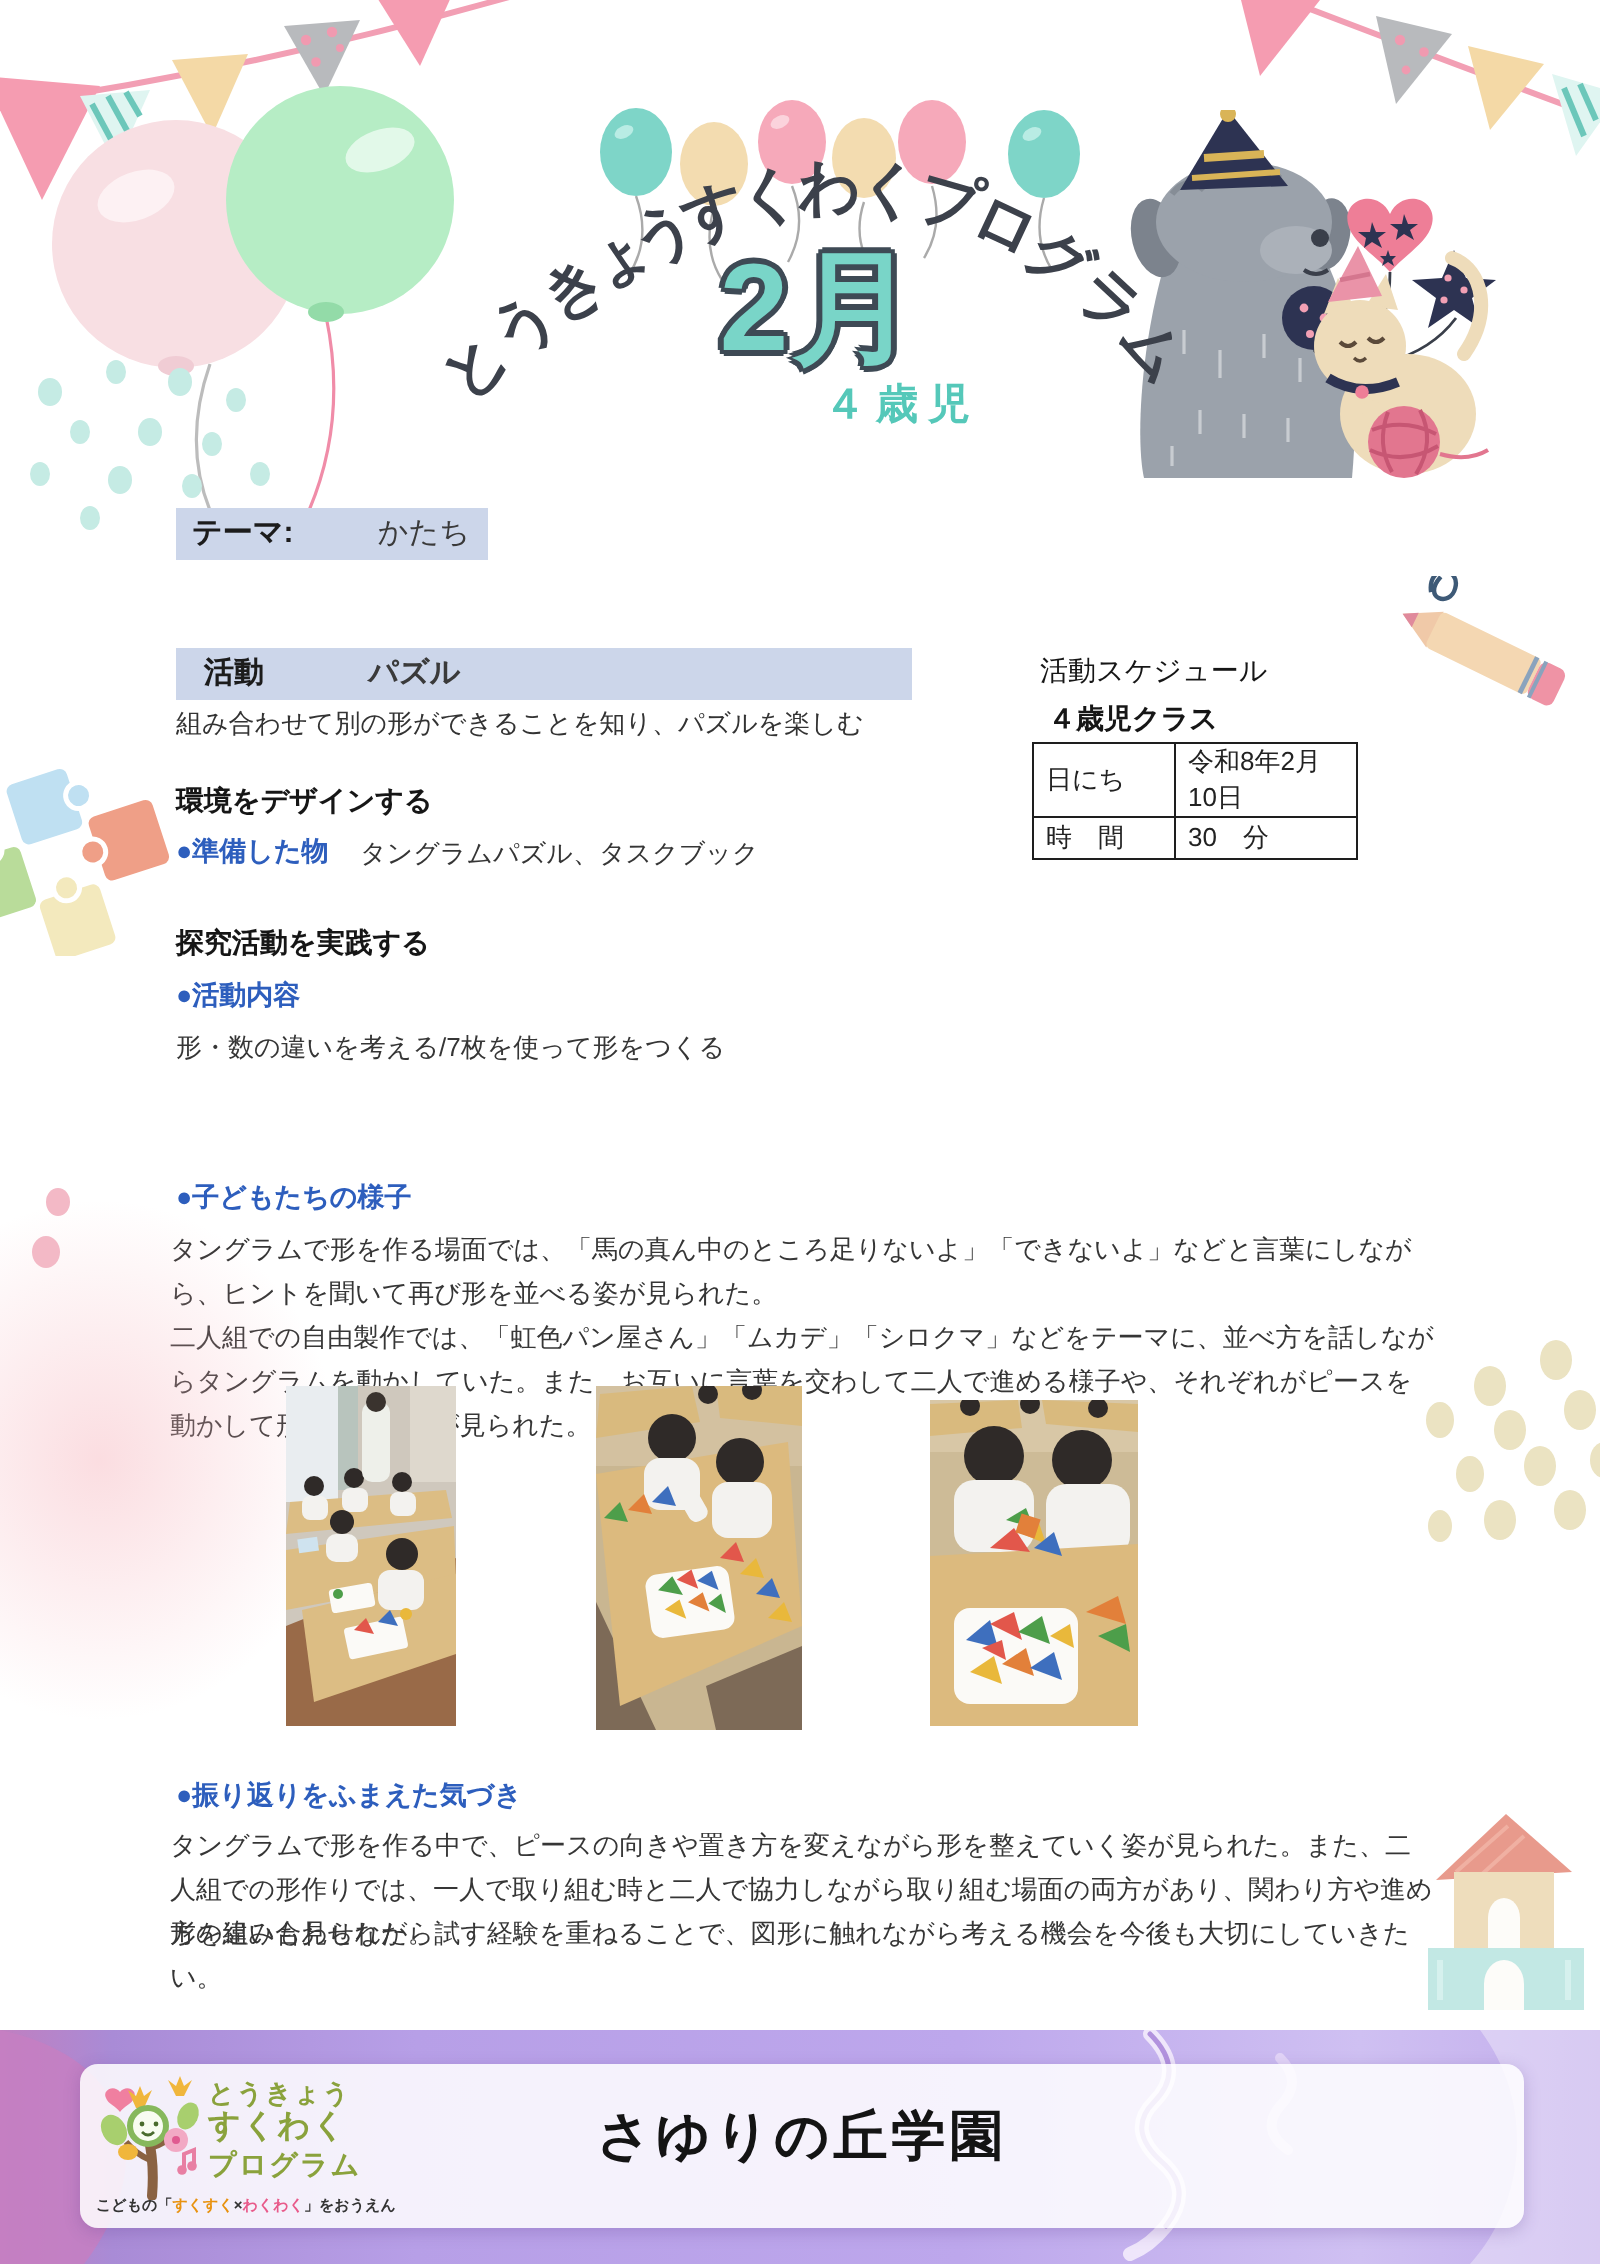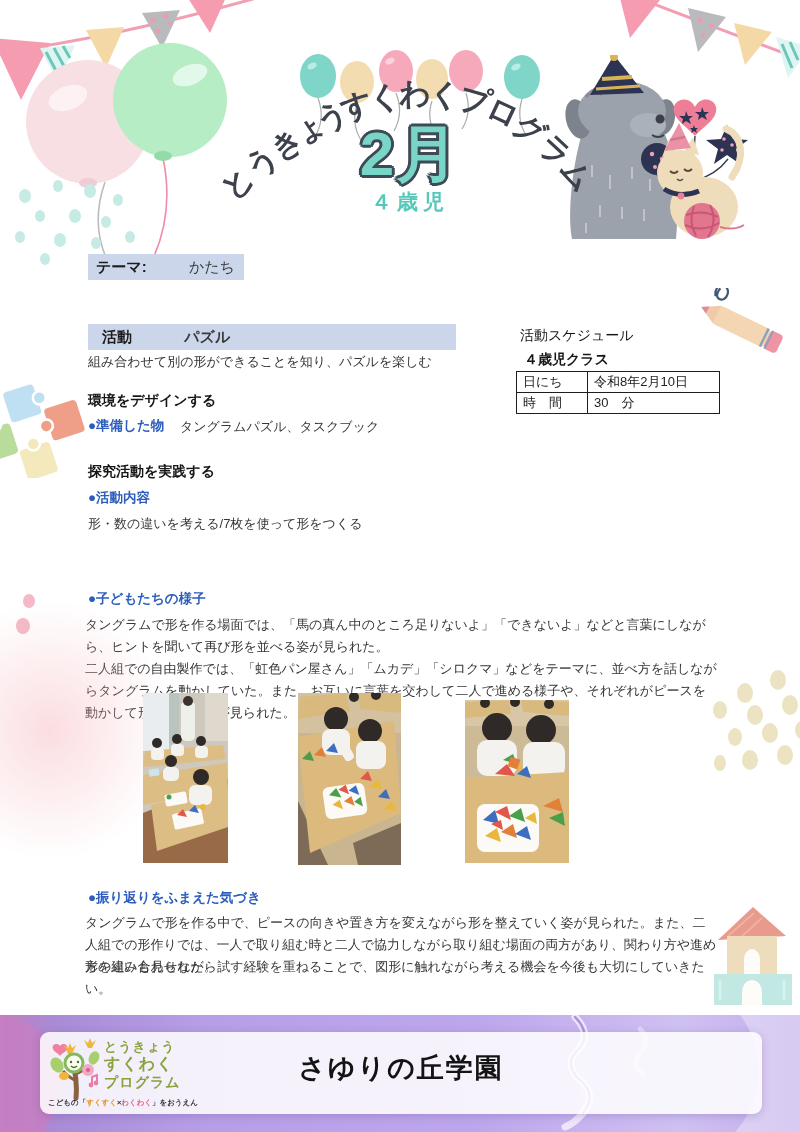--- a/index.html
+++ b/index.html
@@ -6,40 +6,40 @@
   .page{position:relative;width:800px;height:1132px;overflow:hidden;background:#ffffff;
         font-family:"Liberation Sans","DejaVu Sans",sans-serif;color:#3a3a3a;}
   .abs{position:absolute;}
   
   .arc-title{position:absolute;left:0;top:0;width:800px;height:260px;pointer-events:none;}
   .arc-title span{position:absolute;font-size:31px;font-weight:800;color:#3c414b;}
   .month{position:absolute;left:330px;top:112px;width:160px;text-align:center;
          font-size:62px;font-weight:800;color:#79d5c8;letter-spacing:2px;
          text-shadow:-3px 0 #3e4a55,3px 0 #3e4a55,0 -3px #3e4a55,0 3px #3e4a55,
                      -2px -2px #3e4a55,2px -2px #3e4a55,-2px 2px #3e4a55,2px 2px #3e4a55;}
-  .age{position:absolute;left:330px;top:188px;width:160px;text-align:center;
+  .age{position:absolute;left:330px;top:188px;width:160px;text-align:right;
        font-size:21px;font-weight:800;color:#55c8b9;letter-spacing:5px;}
   
   .lav-box{position:absolute;background:#ccd6ea;height:26px;line-height:26px;font-size:15px;}
   .lav-label{font-weight:700;color:#1c1c1c;}
   .theme-box{left:88px;top:254px;width:156px;}
   .theme-box .lav-label{margin-left:8px;}
   .theme-box .val{margin-left:38px;}
   .act-box{left:88px;top:324px;width:368px;}
   .act-box .lav-label{margin-left:14px;}
   .act-box .val{margin-left:48px;font-weight:bold;}
   .desc{position:absolute;left:88px;top:353px;font-size:13px;color:#333;}
   .sec-h{position:absolute;font-size:14px;font-weight:700;color:#161616;}
-  .blue-h{position:absolute;font-size:13.5px;font-weight:700;color:#2d5ebd;font-family:Liberation Mono, monospace;}
+  .blue-h{position:absolute;font-size:13.5px;font-weight:700;color:#2d5ebd;}
   .body-t{position:absolute;font-size:13px;color:#363636;}
   .para{position:absolute;left:85px;width:632px;font-size:13px;line-height:22px;color:#363636;}
   
   .sched-head{position:absolute;left:520px;top:327px;font-size:14px;font-weight:400;color:#161616;}
   .sched-class{position:absolute;left:524px;top:351px;font-size:14px;font-weight:700;color:#161616;}
-  table.sched{position:absolute;left:516px;top:371px;width:204px;border-collapse:collapse;
+  table.sched{position:absolute;left:516px;top:371px;width:163px;border-collapse:collapse;
               font-size:13px;color:#222;}
   table.sched td{border:1.5px solid #1e1e1e;padding:0 6px;height:20px;}
   table.sched td.c1{width:58px;}
   
   .photo{position:absolute;overflow:hidden;}
   
   .footer-band{position:absolute;left:0;top:1015px;width:800px;height:117px;
     background:linear-gradient(90deg,#c07fc0 0%,#a98bd6 7%,#b79fe7 26%,#bda7ec 60%,#cfc0f2 85%,#c3aeec 100%);}
   .footer-card{position:absolute;left:40px;top:1032px;width:722px;height:82px;border-radius:9px;
     background:rgba(255,255,255,0.86);box-shadow:0 2px 8px rgba(90,60,140,0.25);}

